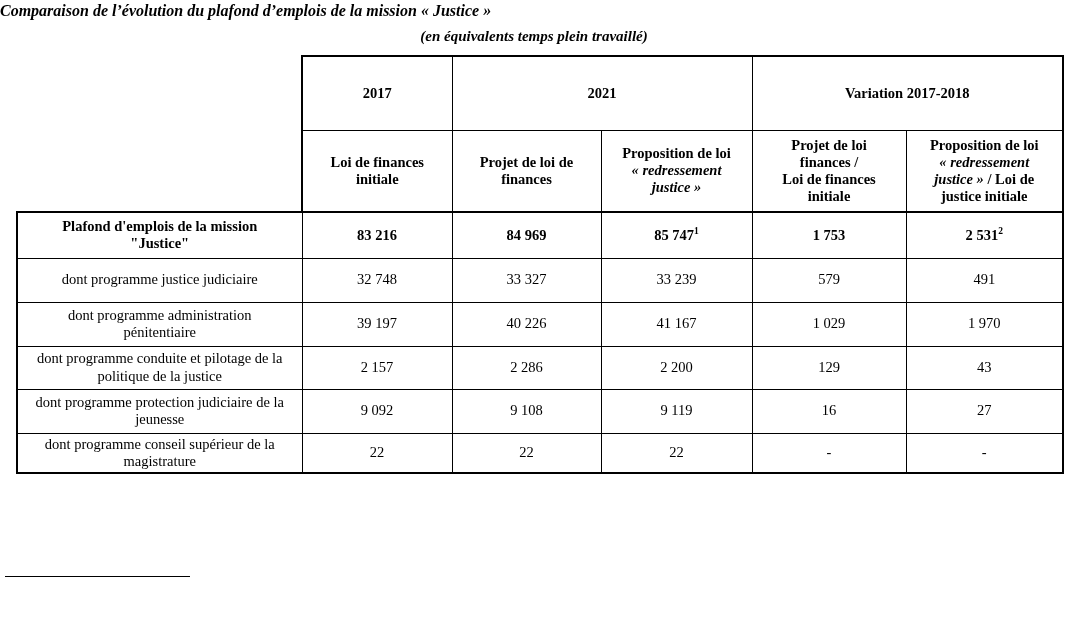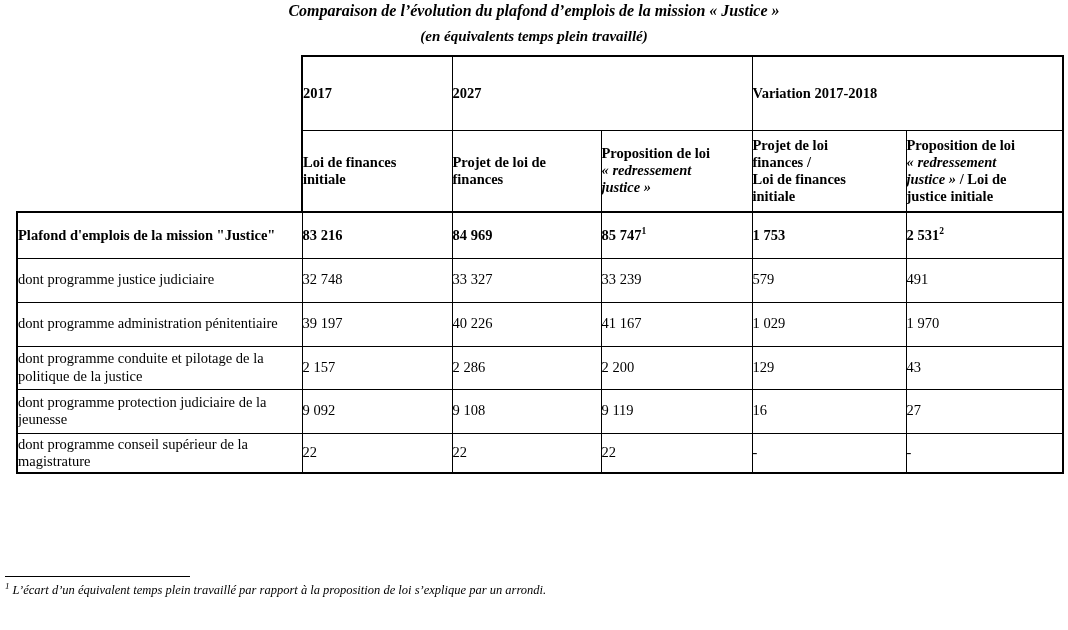--- a/index.html
+++ b/index.html
@@ -8,21 +8,20 @@
     width: 1068px;
     height: 630px;
     background: #ffffff;
     color: #000000;
     font-family: "Liberation Serif", "DejaVu Serif", serif;
     overflow: hidden;
   }
   .doc-title {
     position: absolute;
     top: 2px; left: 0; width: 100%;
-    text-align: center;
     font-size: 16px;
     font-weight: bold;
     font-style: italic;
   }
   .doc-subtitle {
     position: absolute;
     top: 28px; left: 0; width: 100%;
     text-align: center;
     font-size: 15px;
     font-weight: bold;
@@ -32,22 +31,23 @@
     position: absolute;
     top: 55px; left: 16px;
     width: 1046px;
     border-collapse: collapse;
     table-layout: fixed;
     font-size: 14.5px;
     line-height: 1.18;
   }
   .tbl td {
     border: 1px solid #000;
+    text-align: center;
     vertical-align: middle;
-    padding: 2px 0;
+    padding: 2px 16px;
     overflow: hidden;
   }
   .tbl td.blank { border: none; }
   .hdr { font-weight: bold; white-space: pre-line; }
   .bt2 { border-top: 2px solid #000 !important; }
   .bb2 { border-bottom: 2px solid #000 !important; }
   .bl2 { border-left: 2px solid #000 !important; }
   .br2 { border-right: 2px solid #000 !important; }
   .b { font-weight: bold; }
   .it { font-style: italic; }
@@ -86,21 +86,21 @@
       <col style="width:150px">
       <col style="width:149px">
       <col style="width:151px">
       <col style="width:154px">
       <col style="width:157px">
     </colgroup>
     <tbody>
       <tr style="height:74px">
         <td class="blank" rowspan="2"></td>
         <td class="hdr bt2 bl2">2017</td>
-        <td class="hdr bt2" colspan="2">2027</td>
+        <td class="hdr bt2" colspan="2">2021</td>
         <td class="hdr bt2 br2" colspan="2">Variation 2017-2018</td>
       </tr>
       <tr style="height:82px">
         <td class="hdr bl2 bb2">Loi de finances
 initiale</td>
         <td class="hdr bb2">Projet de loi de
 finances</td>
         <td class="hdr bb2"><span>Proposition de loi
 </span><span class="it">« redressement
 justice »</span></td>
@@ -159,16 +159,15 @@
         <td class="bb2">22</td>
         <td class="bb2">22</td>
         <td class="bb2">-</td>
         <td class="bb2 br2">-</td>
       </tr>
     </tbody>
   </table>
 
   <div class="footer">
     <div class="fn-sep"></div>
-    <div class="fn it"><sup>1</sup><span>L’écart d’un équivalent temps plein travaillé par rapport à la proposition de loi s’explique par un arrondi.</span></div>
   </div>
 
 </div>
 
 </body></html>

